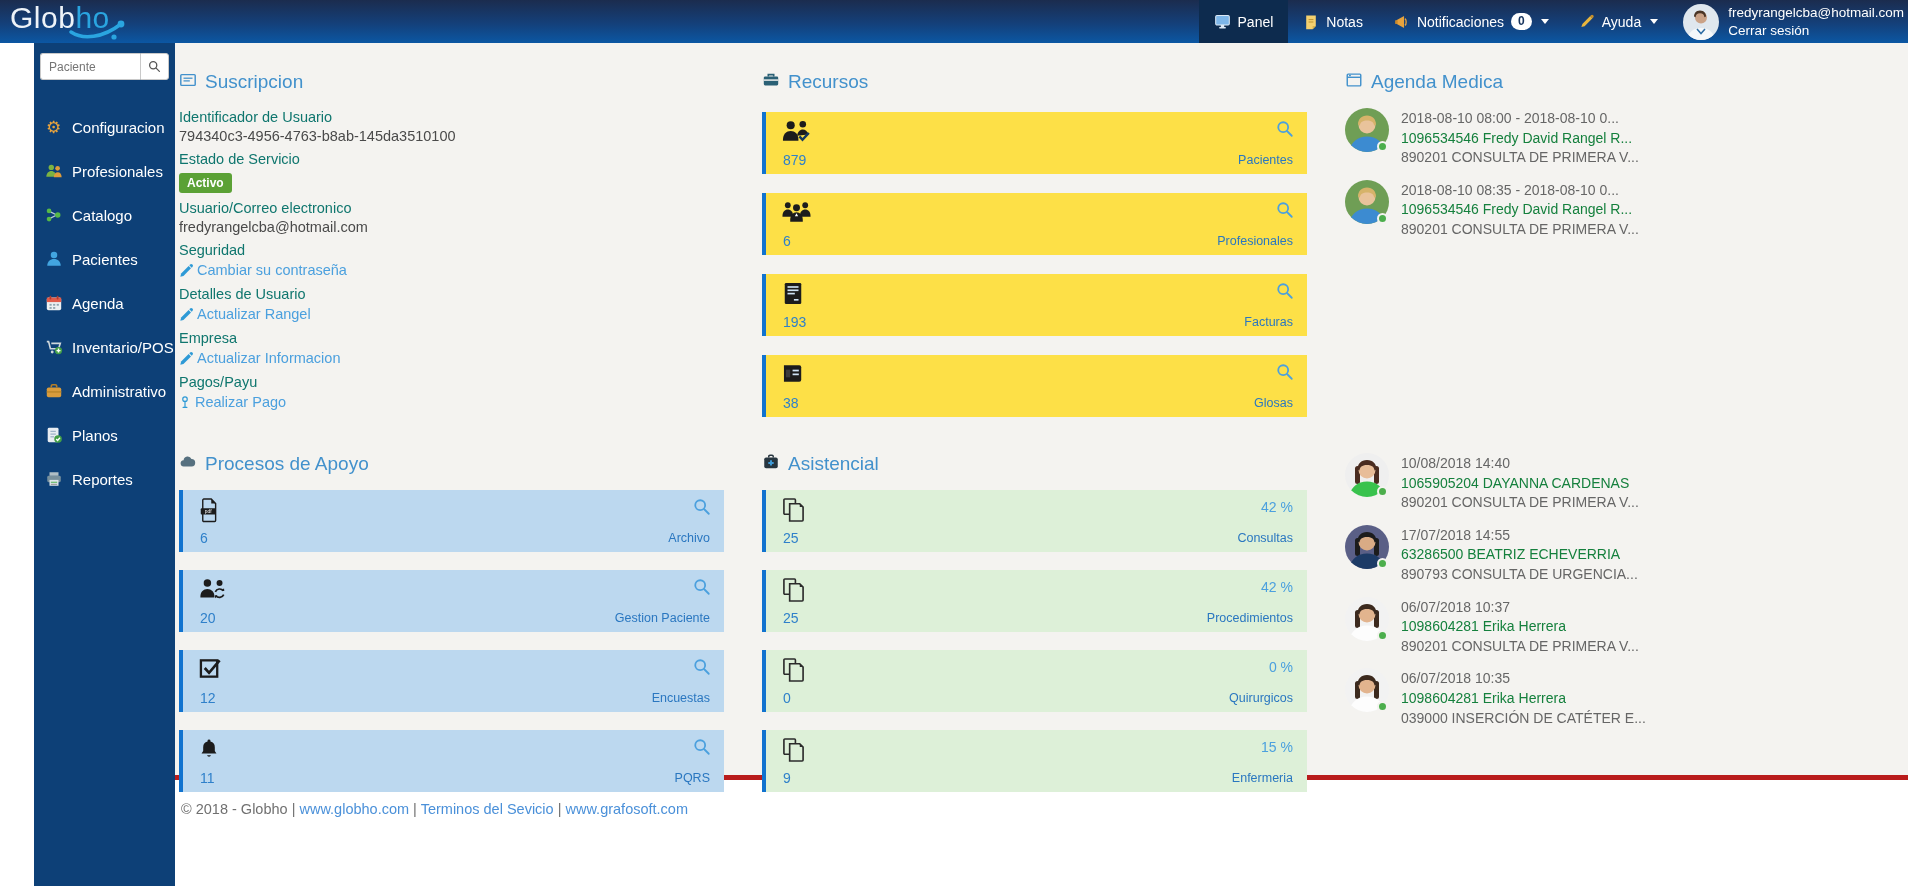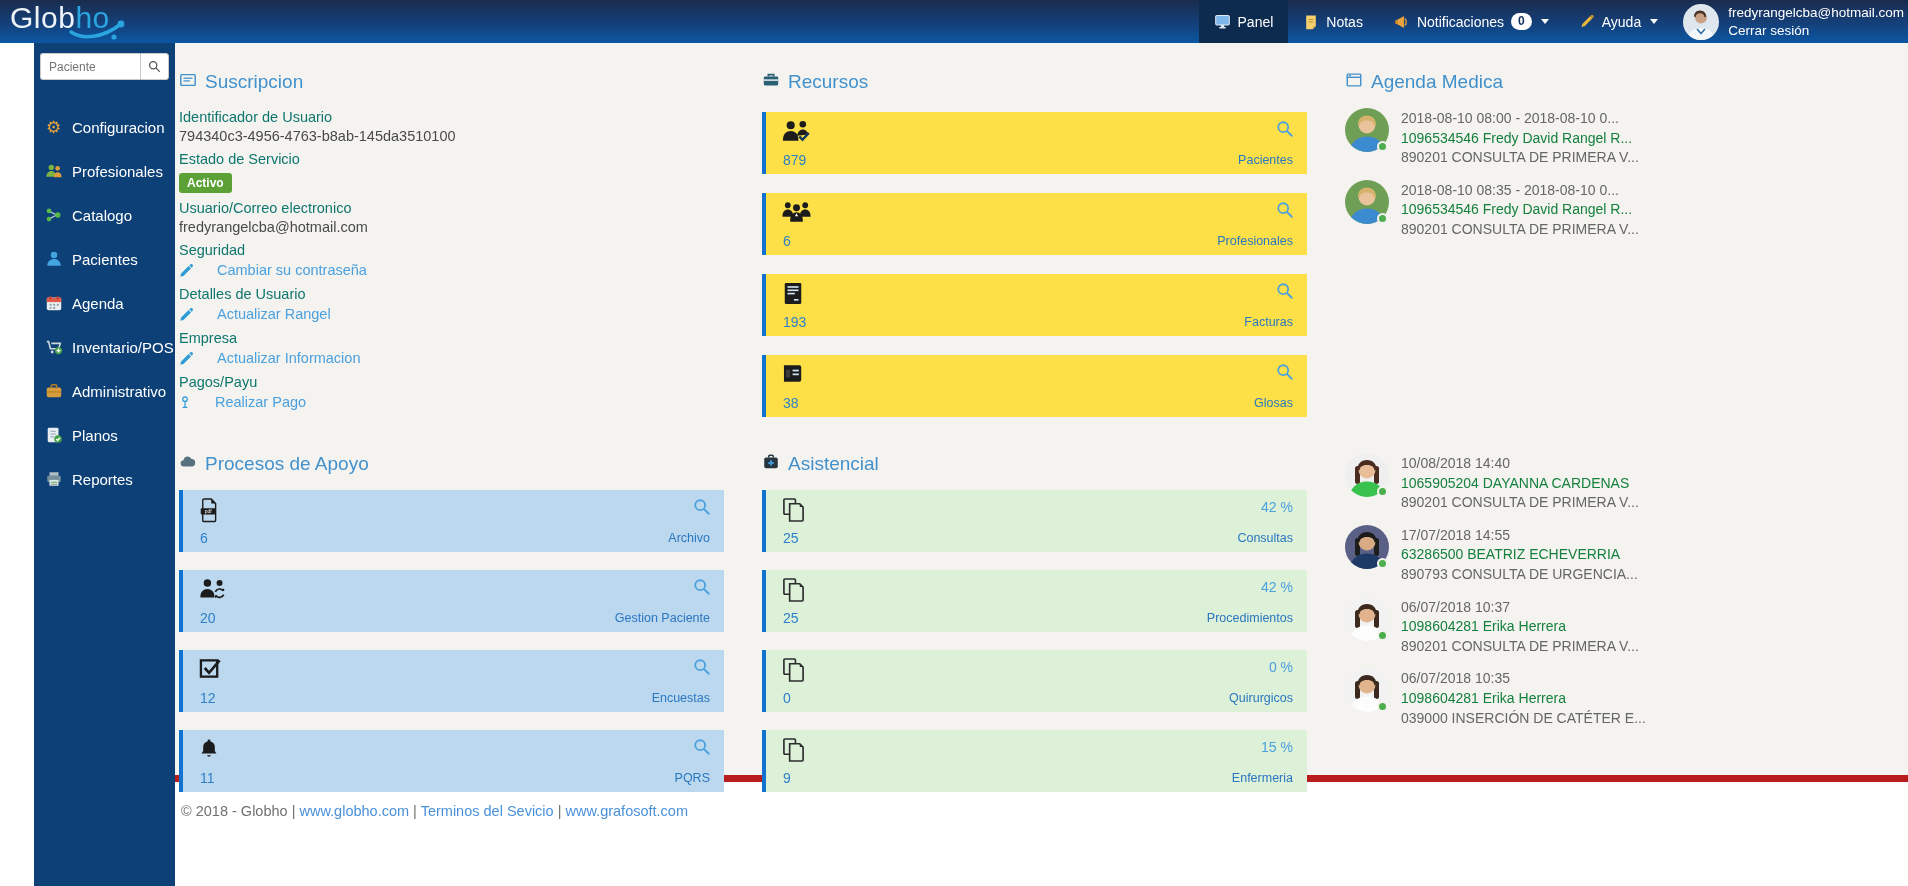--- a/index.html
+++ b/index.html
@@ -46,21 +46,21 @@
   .content { height:732px; background:#f4f3f0; padding:28px 28px 0 34px; }
   .grid { display:grid; grid-template-columns:545px 545px 1fr; column-gap:38px; row-gap:18px;
           align-items:start; }
   .sec-head { display:flex; gap:8px; color:#4291cc; font-size:19px;
               margin:0 0 15px 0; font-weight:400; }
 
   
   .f-label { font-weight:normal; color:#0f766e; font-size:14.5px; margin-top:4px; line-height:19px; }
   .f-value { color:#4a4a4a; font-size:14.5px; line-height:19px; }
   .f-link  { color:#4ba0de; font-size:14.5px; line-height:21px; display:flex; align-items:center;
-             gap:24px; cursor:pointer; }
+             gap:4px; cursor:pointer; }
   .badge-green { display:inline-block; background:#5ba135; color:#fff; font-weight:bold;
                  font-size:12px; padding:3px 8px; border-radius:3px; margin:4px 0 2px 0; }
 
   
   .card { position:relative; height:62px; margin-bottom:18px; border-left:4px solid #1173cf;
           cursor:pointer; }
   .card.cblue  { background:#fde047;margin-top:19px; }
   .card.cblue2 { background:#bcd8ef; }
   .card.cgreen { background:#ddf0d8; }
   .card .cicon  { position:absolute; left:16px; top:7px; }
@@ -71,21 +71,21 @@
 
   
   .feed { display:flex; gap:12px; margin-bottom:12px; }
   .fav { position:relative; flex:0 0 44px; height:44px; }
   .dot { position:absolute; right:1px; bottom:0; width:11px; height:11px; border-radius:50%;
          background:#4cae4c; border:2px solid #f4f3f0; }
   .flines { font-size:14px; color:#666; line-height:1.4; padding-top:1px; }
   .flink { color:#15803d; cursor:pointer; }
 
   
-  .footer { flex:1; background:#fff; border-top:7px solid #b91c1c; padding:21px 8px 0 36px;
+  .footer { flex:1; background:#fff; border-top:5px solid #b91c1c; padding:21px 8px 0 36px;
             font-size:14.5px; color:#707070; }
   .footer .flk { color:#4a90d9; cursor:pointer; }
 </style>
 </head>
 <body>
 
 <header class="navbar">
   <div class="logo">
     <span class="lg1">Glob</span><span class="lg2"><span>ho</span>
       <svg class="swoosh" width="58" height="22" viewBox="0 0 58 22">

